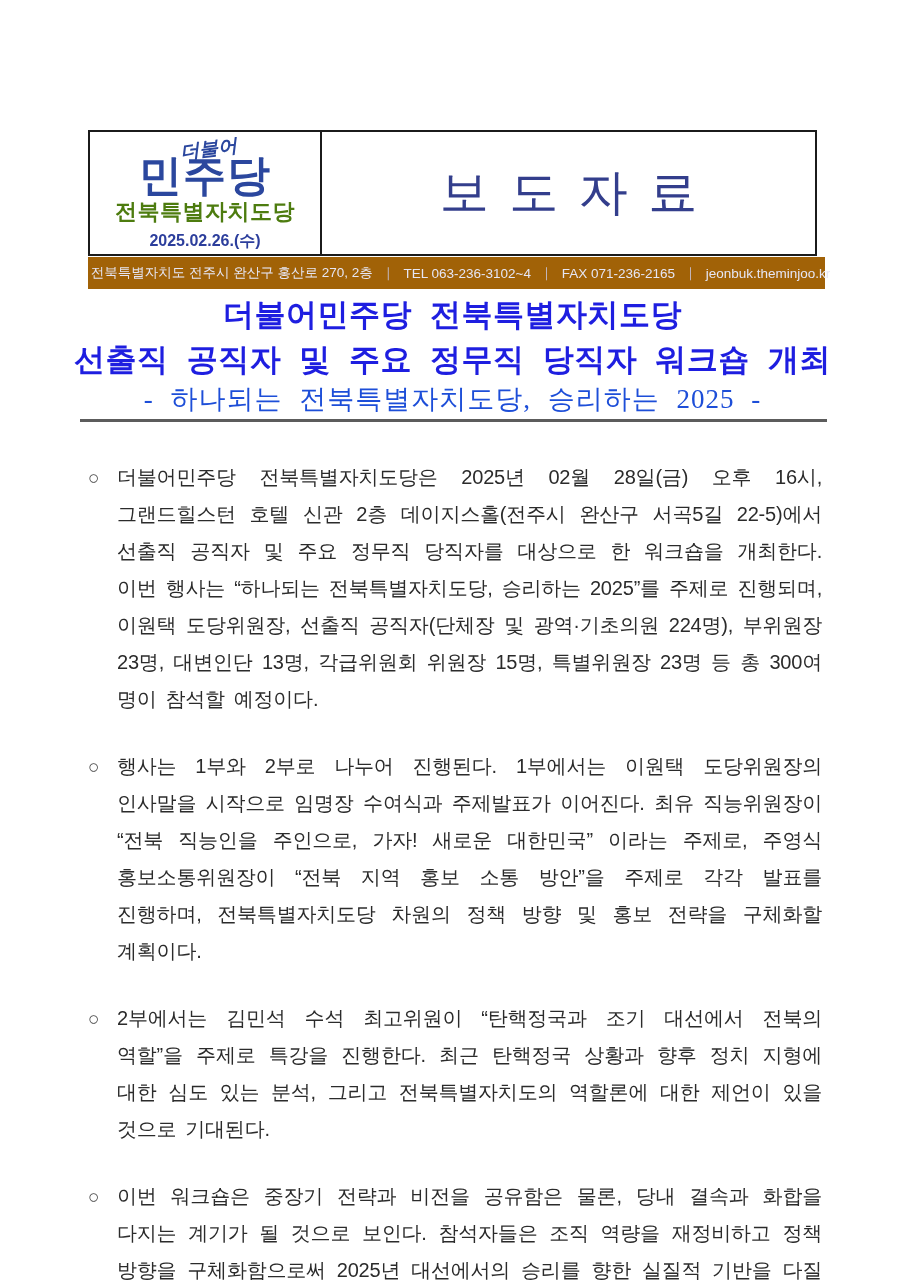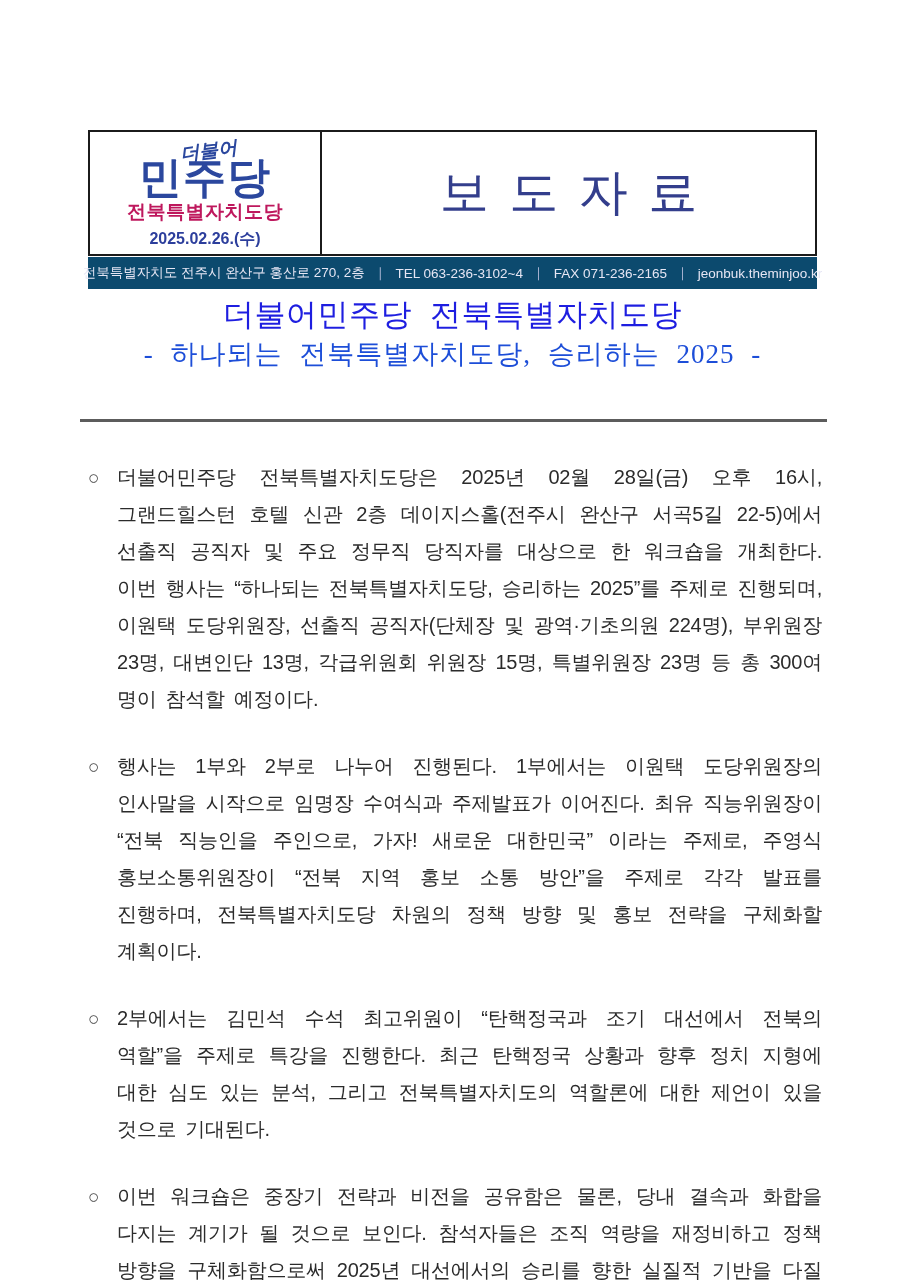--- a/index.html
+++ b/index.html
@@ -20,44 +20,44 @@
   }
   .logo-script{
     font-size:19px;font-weight:bold;font-style:italic;color:#2b479e;
     transform:rotate(-7deg);margin-bottom:-4px;margin-left:6px;line-height:1;
   }
   .logo-main{
     font-size:43px;font-weight:900;color:#2b479e;line-height:1.0;
     letter-spacing:1px;
   }
   .logo-branch{
-    font-size:19px;font-weight:800;color:#be185d;letter-spacing:0.5px;
+    font-size:22px;font-weight:800;color:#4d7c0f;letter-spacing:0.5px;
     margin-top:3px;line-height:1.1;
   }
   .logo-date{
     font-size:16px;font-weight:600;color:#2c3e9c;margin-top:9px;line-height:1;
   }
   .doctype-cell{
     flex:1;display:flex;align-items:center;justify-content:center;
     font-family:"Liberation Serif", serif;
     font-size:49px;color:#333e8c;letter-spacing:0.42em;text-indent:0.42em;
     font-weight:500;
   }
   
   .contact-bar{
     position:absolute;left:88px;top:257px;width:729px;height:32px;
-    background:#0c4a6e;color:#e6e6f4;
+    background:#a16207;color:#e6e6f4;
     display:flex;align-items:center;justify-content:center;
-    font-size:13.5px;white-space:nowrap;
+    font-size:13.5px;white-space:nowrap;padding-left:8px;
   }
   .contact-bar .sep{margin:0 9px;color:#c9c9e6;font-size:13px;}
   
   .title-block{position:absolute;left:0;top:299px;width:100%;text-align:center;}
   .title-line{
-    font-size:31px;font-weight:400;color:#1e1ee0;line-height:1.0;
+    font-size:31px;font-weight:700;color:#1e1ee0;line-height:1.0;
     word-spacing:9px;letter-spacing:0.5px;
   }
   .title-line + .title-line{margin-top:14px;}
   .subtitle{
     font-family:"Liberation Serif", serif;
     font-size:27px;color:#1d4ed8;margin-top:11px;line-height:1.0;
     word-spacing:9px;letter-spacing:1px;
   }
   .rule{
     position:absolute;left:80px;top:419px;width:747px;height:3px;
@@ -95,20 +95,21 @@
     <span class="sep">｜</span>
     <span>TEL 063-236-3102~4</span>
     <span class="sep">｜</span>
     <span>FAX 071-236-2165</span>
     <span class="sep">｜</span>
     <span>jeonbuk.theminjoo.kr</span>
   </div>
 
   <div class="title-block">
     <div class="title-line">더불어민주당 전북특별자치도당</div>
+    <div class="title-line">선출직 공직자 및 주요 정무직 당직자 워크숍 개최</div>
     <div class="subtitle">- 하나되는 전북특별자치도당, 승리하는 2025 -</div>
   </div>
 
   <div class="rule"></div>
 
   <div class="body-block">
     <div class="para">
       <span class="bullet">○</span>
       <div class="ptext">더불어민주당 전북특별자치도당은 2025년 02월 28일(금) 오후 16시, 그랜드힐스턴 호텔 신관 2층 데이지스홀(전주시 완산구 서곡5길 22-5)에서 선출직 공직자 및 주요 정무직 당직자를 대상으로 한 워크숍을 개최한다. 이번 행사는 “하나되는 전북특별자치도당, 승리하는 2025”를 주제로 진행되며, 이원택 도당위원장, 선출직 공직자(단체장 및 광역·기초의원 224명), 부위원장 23명, 대변인단 13명, 각급위원회 위원장 15명, 특별위원장 23명 등 총 300여 명이 참석할 예정이다.</div>
     </div>

